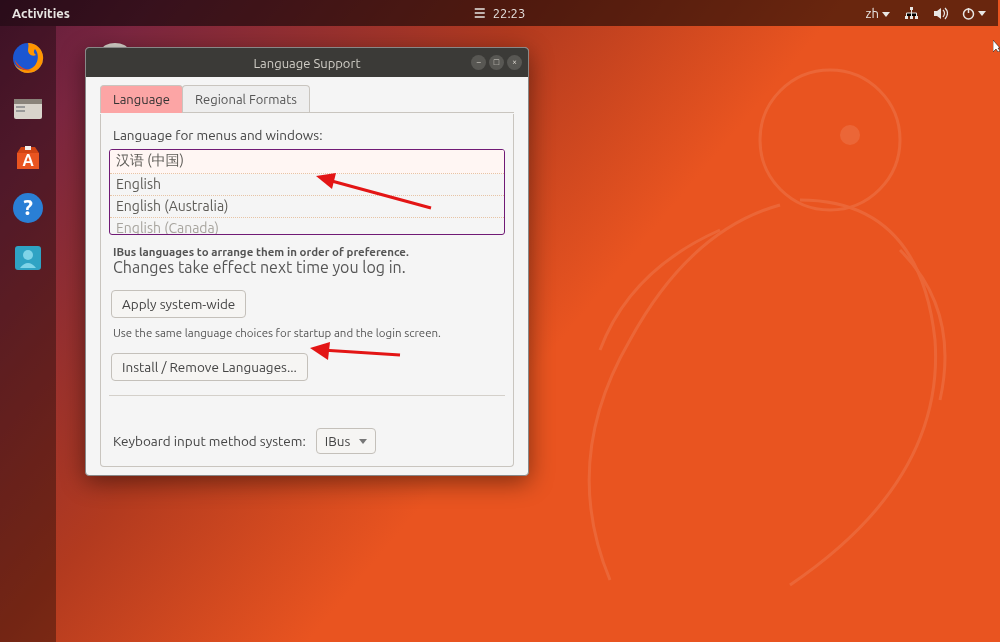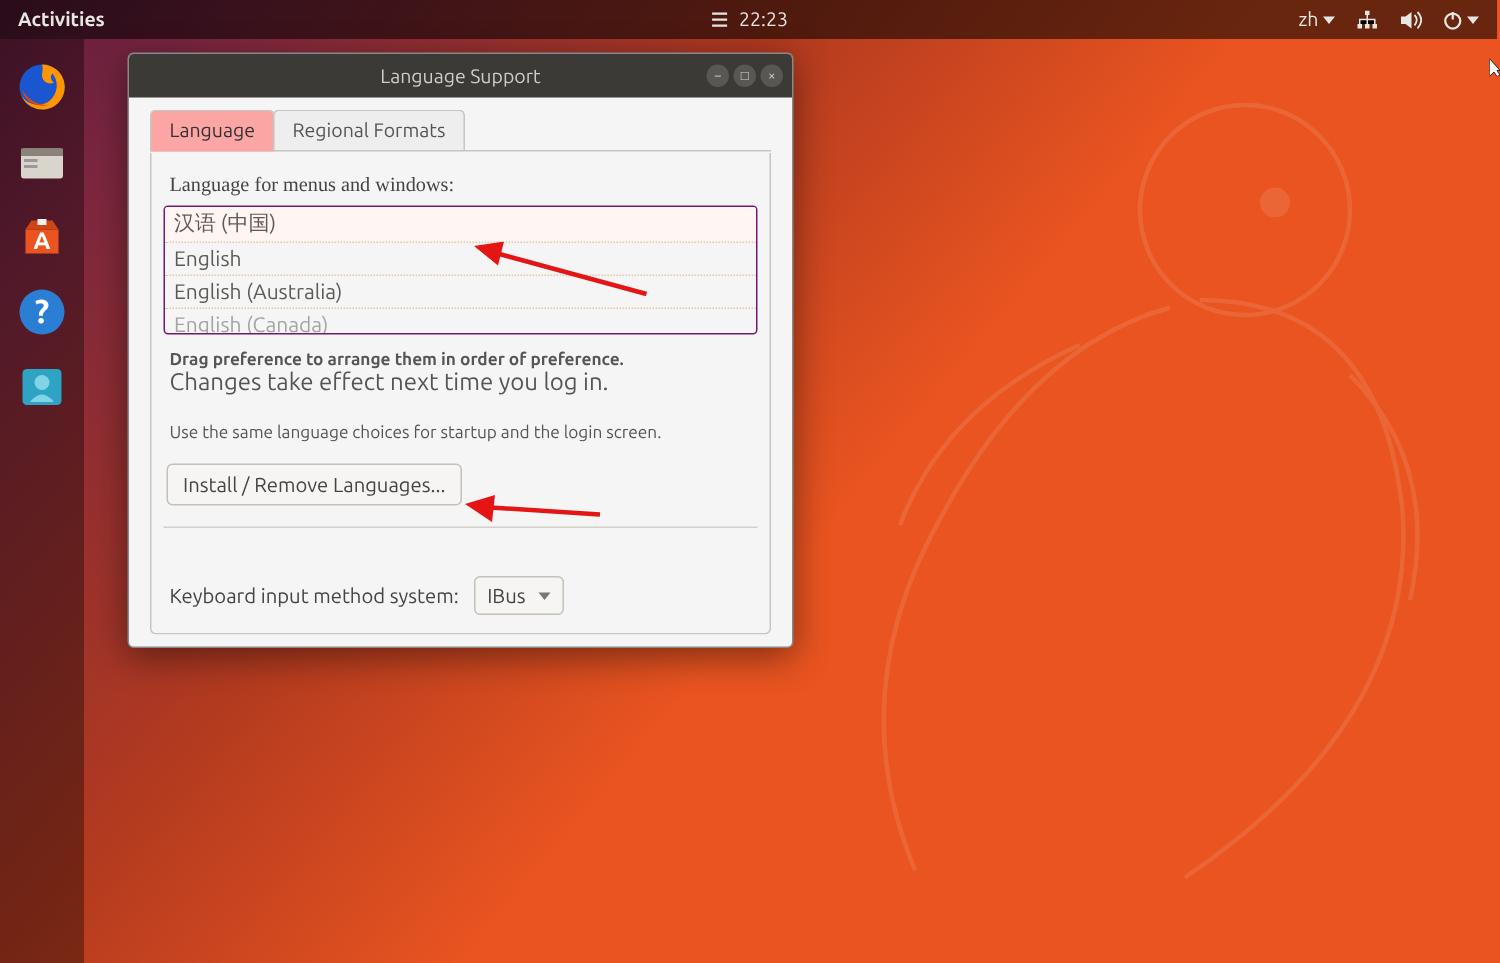--- a/index.html
+++ b/index.html
@@ -39,21 +39,21 @@
   }
   .dock-item svg { width: 34px; height: 34px; }
   
   .desktop-icon {
     position: absolute; left: 100px; top: 42px; width: 30px; height: 20px;
     display:flex; align-items:center; justify-content:center;
     filter: drop-shadow(0 1px 1px rgba(0,0,0,.3));
   }
   
   .dialog {
-    position: absolute; left: 85px; top: 35px; width: 444px;
+    position: absolute; left: 85px; top: 47px; width: 444px;
     background: #f5f5f5; border: 1px solid #888; border-radius: 4px;
     box-shadow: 0 6px 24px rgba(0,0,0,0.45);
     overflow: hidden;
   }
   .titlebar {
     height: 29px; background: #3b3a37; color: #cfccc5;
     display: flex; align-items: center; justify-content: center;
     position: relative; font-size: 13px;
   }
   .win-controls { position: absolute; right: 6px; top: 0; bottom: 0; display: flex; align-items: center; gap: 3px; }
@@ -69,21 +69,21 @@
     margin-right: -1px;
   }
   .tab.active { background: #fca5a5; color: #333; position: relative; z-index: 2; }
   .tab-panel {
     margin: 0 14px 8px 14px; border: 1px solid #c9c5bf; border-top: none;
     background: #f5f5f5; border-bottom-left-radius:4px; border-bottom-right-radius:4px;
     padding: 0; position: relative;
   }
   .tab-top-border { height:1px; background:#c9c5bf; margin: 0 14px; position: relative; top:-1px;}
   .panel-inner { padding: 13px 8px 12px; }
-  .lang-label { font-size: 13.5px; color: #444; padding: 0 4px 6px 4px; font-family: Liberation Serif, serif; }
+  .lang-label { font-size: 13.5px; color: #444; padding: 0 4px 6px 4px; }
   .lang-list {
     border: 1px solid #701a75; border-radius: 3px; overflow: hidden;
     height: 86px;
   }
   .lang-row {
     font-size: 14px; color: #5d5b56; padding: 2px 6px 3px;
     border-bottom: 1px dotted #e7c4a5;
   }
   .lang-row.sel { background: #fff6f3; }
   .lang-row.fade { color: #a7a49e; }
@@ -240,23 +240,26 @@
     <div class="panel-inner">
       <div class="lang-label">Language for menus and windows:</div>
 
       <div class="lang-list">
         <div class="lang-row sel">汉语 (中国)</div>
         <div class="lang-row">English</div>
         <div class="lang-row">English (Australia)</div>
         <div class="lang-row fade">English (Canada)</div>
       </div>
 
-      <div class="drag-hint">Drag preference to arrange them in order of preference.</div>
+      <div class="drag-hint">IBus languages to arrange them in order of preference.</div>
       <div class="drag-sub">Changes take effect next time you log in.</div>
 
+      <div style="padding:4px 2px 0;">
+        <span class="btn">Apply system-wide</span>
+      </div>
       <div class="apply-hint">Use the same language choices for startup and the login screen.</div>
 
       <div style="padding:14px 2px 0;">
         <span class="btn">Install / Remove Languages...</span>
       </div>
 
       <div class="hr"></div>
 
       <div class="kb-row">
         <span class="kb-label">Keyboard input method system:</span>

